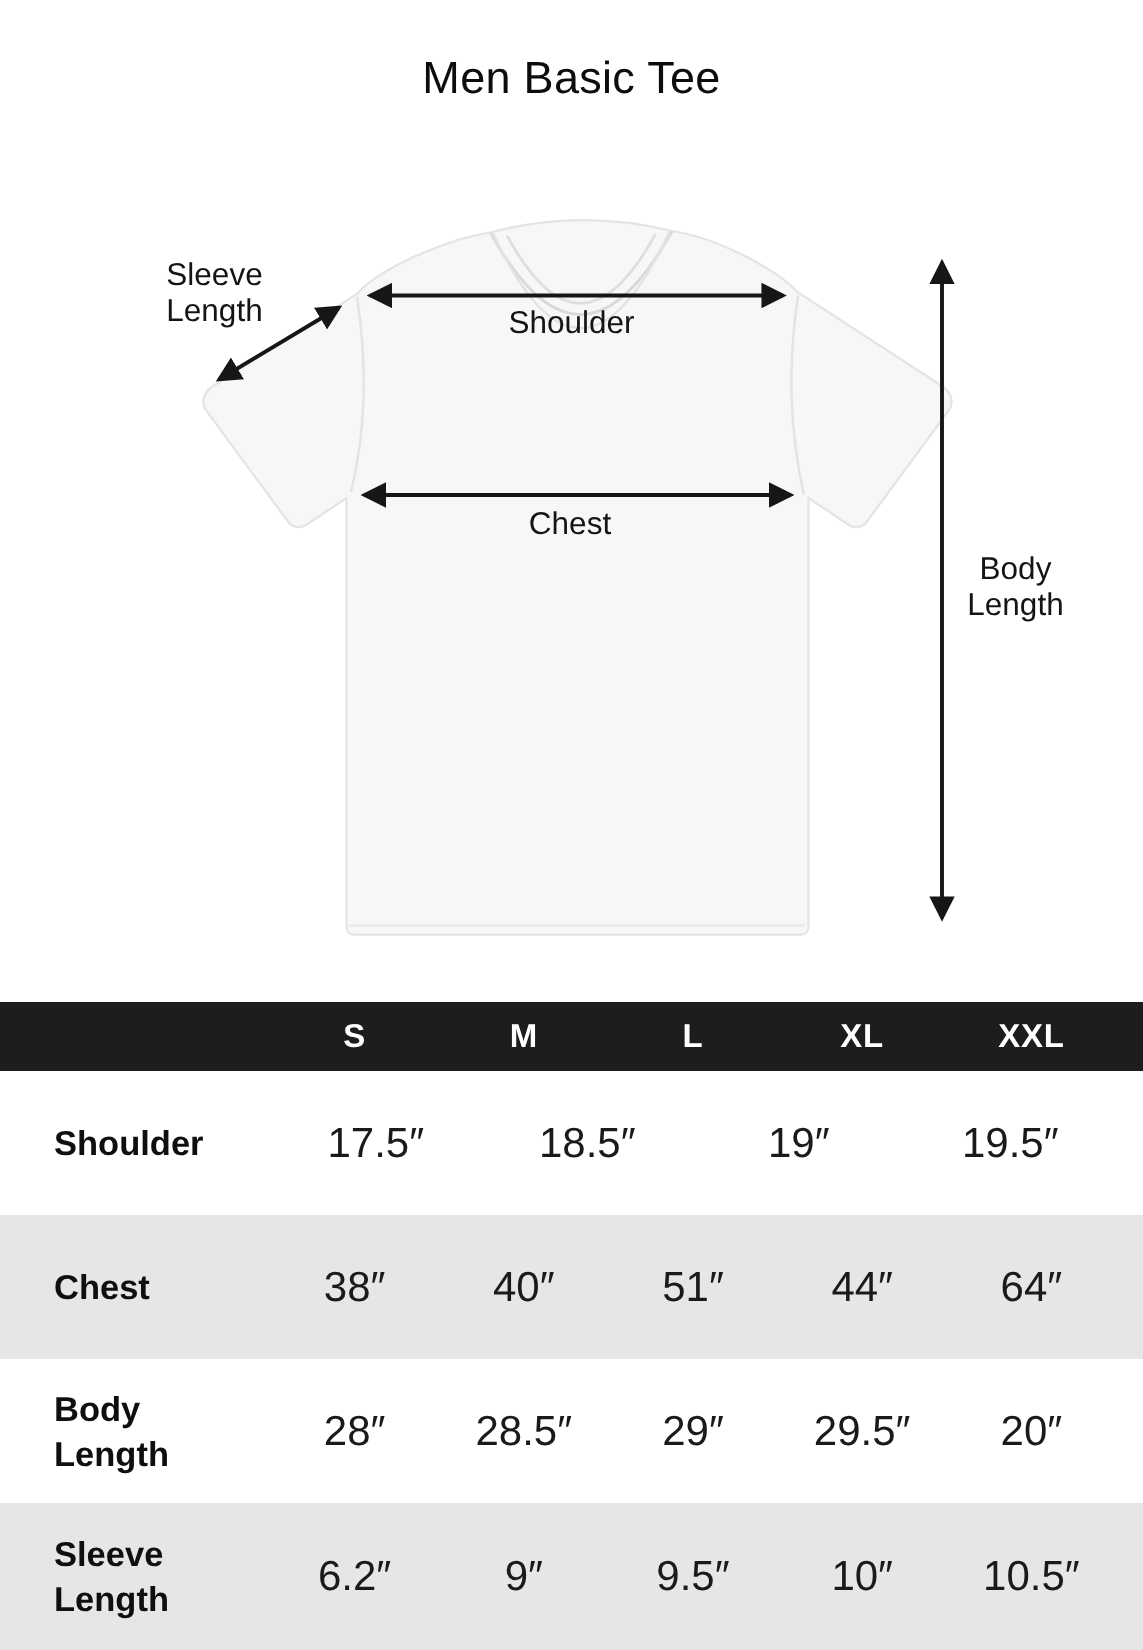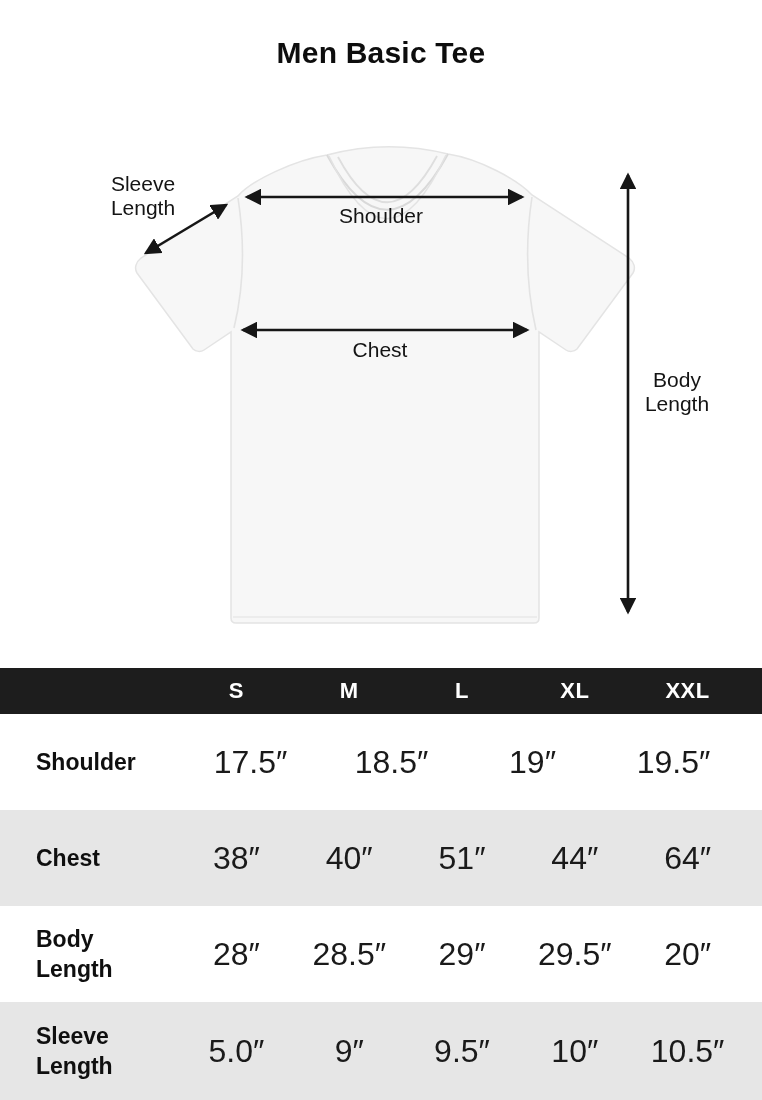--- a/index.html
+++ b/index.html
@@ -16,21 +16,21 @@
     background: #ffffff;
     overflow: hidden;
   }
 
   
   .title {
     position: absolute;
     top: 36px; left: 0; width: 762px;
     text-align: center;
     font-size: 30px;
-    font-weight: 700;
+    font-weight: 400;
     letter-spacing: 0.2px;
     color: #0d0d0d;
   }
   .subtitle {
     position: absolute;
     top: 82px; left: 0; width: 762px;
     text-align: center;
     font-size: 21px;
     font-style: italic;
     color: #1a1a1a;
@@ -82,21 +82,21 @@
     line-height: 30px;
     font-weight: 700;
     color: #0f0f0f;
     white-space: pre-line;
   }
   .cell-val {
     flex: 1;
     display: flex;
     align-items: center;
     justify-content: center;
-    font-size: 32px;
+    font-size: 28px;
     color: #1a1a1a;
   }
   .trow.head .cell-val {
     font-size: 22px;
     font-weight: 700;
     color: #ffffff;
     letter-spacing: 0.5px;
   }
 </style>
 </head>
@@ -195,21 +195,21 @@
       <div class="cell-val">28″</div>
       <div class="cell-val">28.5″</div>
       <div class="cell-val">29″</div>
       <div class="cell-val">29.5″</div>
       <div class="cell-val">20″</div>
     </div>
 
     <div class="trow alt last">
       <div class="cell-label">Sleeve
 Length</div>
-      <div class="cell-val">5.0″</div>
+      <div class="cell-val">6.2″</div>
       <div class="cell-val">9″</div>
       <div class="cell-val">9.5″</div>
       <div class="cell-val">10″</div>
       <div class="cell-val">10.5″</div>
     </div>
 
   </div>
 </div>
 
 </body></html>

